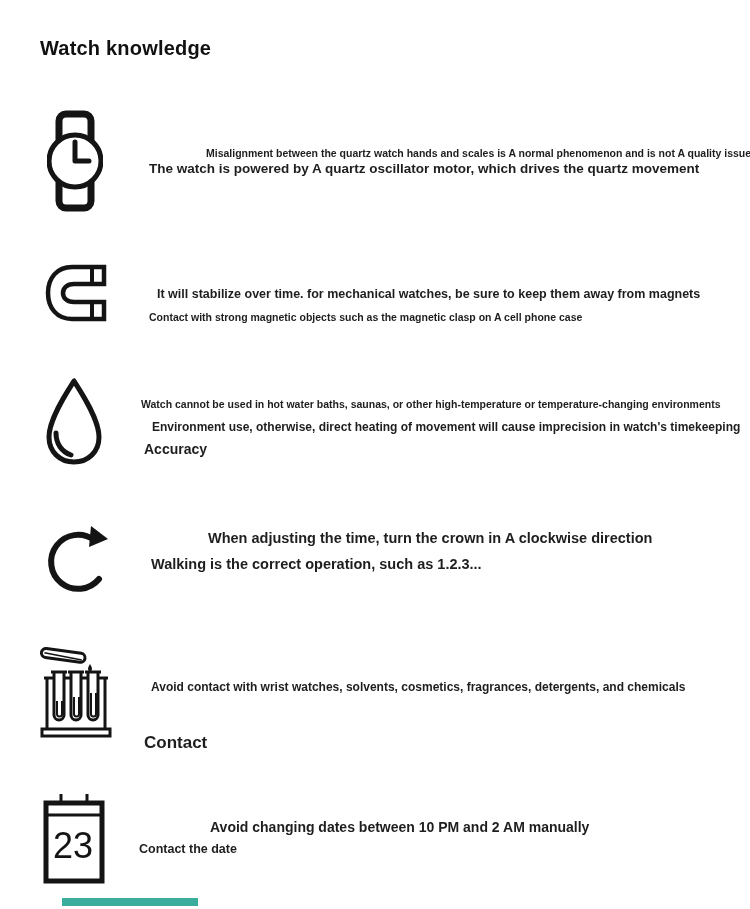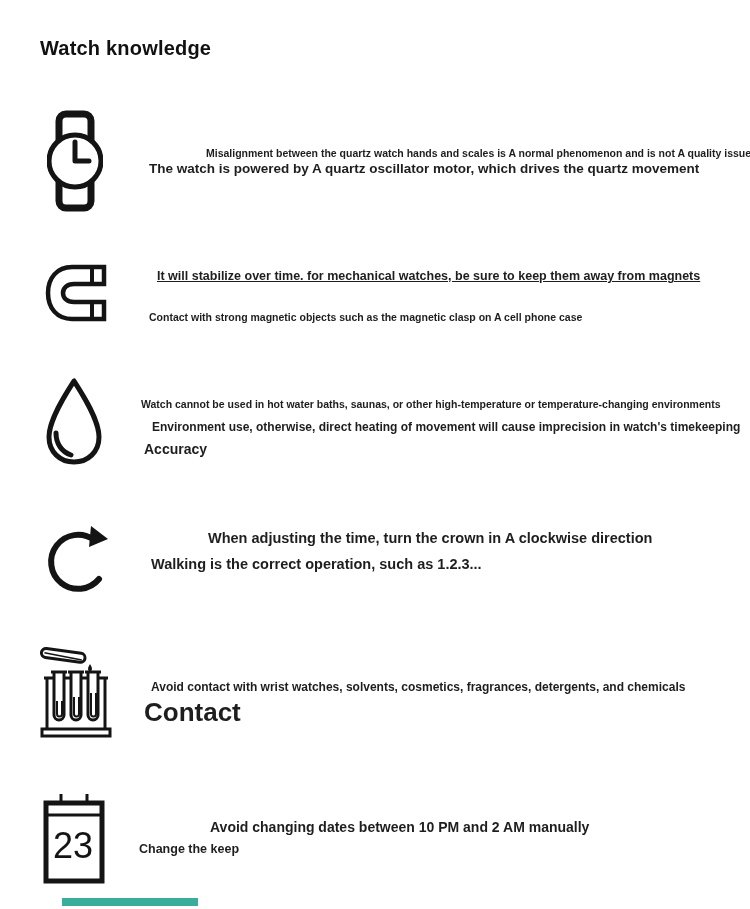--- a/index.html
+++ b/index.html
@@ -13,21 +13,21 @@
   }
   .abs{position:absolute;white-space:nowrap;}
   .ttl{font-size:20px;font-weight:700;letter-spacing:.2px;color:#111;}
   .ln{font-weight:700;color:#1e1e1e;}
   .t-xs{font-size:10.5px;}
   .t-sm{font-size:12px;}
   .t-smm{font-size:12.5px;}
   .t-md{font-size:13.5px;}
   .t-mdd{font-size:14.5px;}
   .t-lg{font-size:14px;}
-  .t-xl{font-size:26px;}
+  .t-xl{font-size:17px;margin-top:36px;}
   .icon svg{display:block;}
   #accent-bar{
     position:absolute;left:62px;top:898px;width:136px;height:8px;
     background:#3BAD9D;
   }
 </style>
 </head>
 <body>
 
 <div id="page">
@@ -43,21 +43,21 @@
   </div>
   <div class="abs ln t-xs" style="left:168px;top:147px;margin-left:38px;">Misalignment between the quartz watch hands and scales is A normal phenomenon and is not A quality issue</div>
   <div class="abs ln t-md" style="left:149px;top:161px;">The watch is powered by A quartz oscillator motor, which drives the quartz movement</div>
 
   <div class="abs icon" style="left:44px;top:262px;">
     <svg width="64" height="62" viewBox="0 0 64 62" fill="none">
       <path d="M60 5 H28 C13 5 4 16 4 31 C4 46 13 57 28 57 H60 V40 H30 C23 40 19 36 19 31 C19 26 23 22 30 22 H60 Z" fill="#fff" stroke="#141414" stroke-width="4.5" stroke-linejoin="miter"></path>
       <path d="M48 5 V22 M48 40 V57" stroke="#141414" stroke-width="4"></path>
     </svg>
   </div>
-  <div class="abs ln t-smm" style="left:157px;top:269px;text-decoration:underline;">It will stabilize over time. for mechanical watches, be sure to keep them away from magnets</div>
+  <div class="abs ln t-smm" style="left:157px;top:287px;">It will stabilize over time. for mechanical watches, be sure to keep them away from magnets</div>
   <div class="abs ln t-xs" style="left:149px;top:311px;">Contact with strong magnetic objects such as the magnetic clasp on A cell phone case</div>
 
   <div class="abs icon" style="left:40px;top:376px;">
     <svg width="68" height="90" viewBox="0 0 68 90" fill="none">
       <path d="M34 5 C27 16 9 43 9 61 C9 76 20 86 34 86 C48 86 59 76 59 61 C59 43 41 16 34 5 Z" fill="#fff" stroke="#141414" stroke-width="5" stroke-linejoin="round"></path>
       <path d="M16 57 C16 68 22 76 31 79" stroke="#141414" stroke-width="5" stroke-linecap="round"></path>
     </svg>
   </div>
   <div class="abs ln t-xs" style="left:141px;top:398px;">Watch cannot be used in hot water baths, saunas, or other high-temperature or temperature-changing environments</div>
   <div class="abs ln t-sm" style="left:152px;top:420px;">Environment use, otherwise, direct heating of movement will cause imprecision in watch's timekeeping</div>
@@ -101,17 +101,17 @@
 
   <div class="abs icon" style="left:42px;top:792px;">
     <svg width="64" height="92" viewBox="0 0 64 92" fill="none">
       <rect x="4" y="11" width="56" height="78" fill="#fff" stroke="#141414" stroke-width="5"></rect>
       <line x1="4" y1="23" x2="60" y2="23" stroke="#141414" stroke-width="3"></line>
       <path d="M19 2 V13 M45 2 V13" stroke="#141414" stroke-width="3"></path>
       <text x="31" y="66" text-anchor="middle" font-size="36" font-weight="400" font-family="Liberation Sans, sans-serif" fill="#141414">23</text>
     </svg>
   </div>
   <div class="abs ln t-mdd" style="left:210px;top:819px;font-size:14px;">Avoid changing dates between 10 PM and 2 AM manually</div>
-  <div class="abs ln t-smm" style="left:139px;top:842px;">Change the keep</div>
+  <div class="abs ln t-smm" style="left:139px;top:842px;">Contact the date</div>
 
   <div id="accent-bar"></div>
 
 </div>
 
 </body></html>

